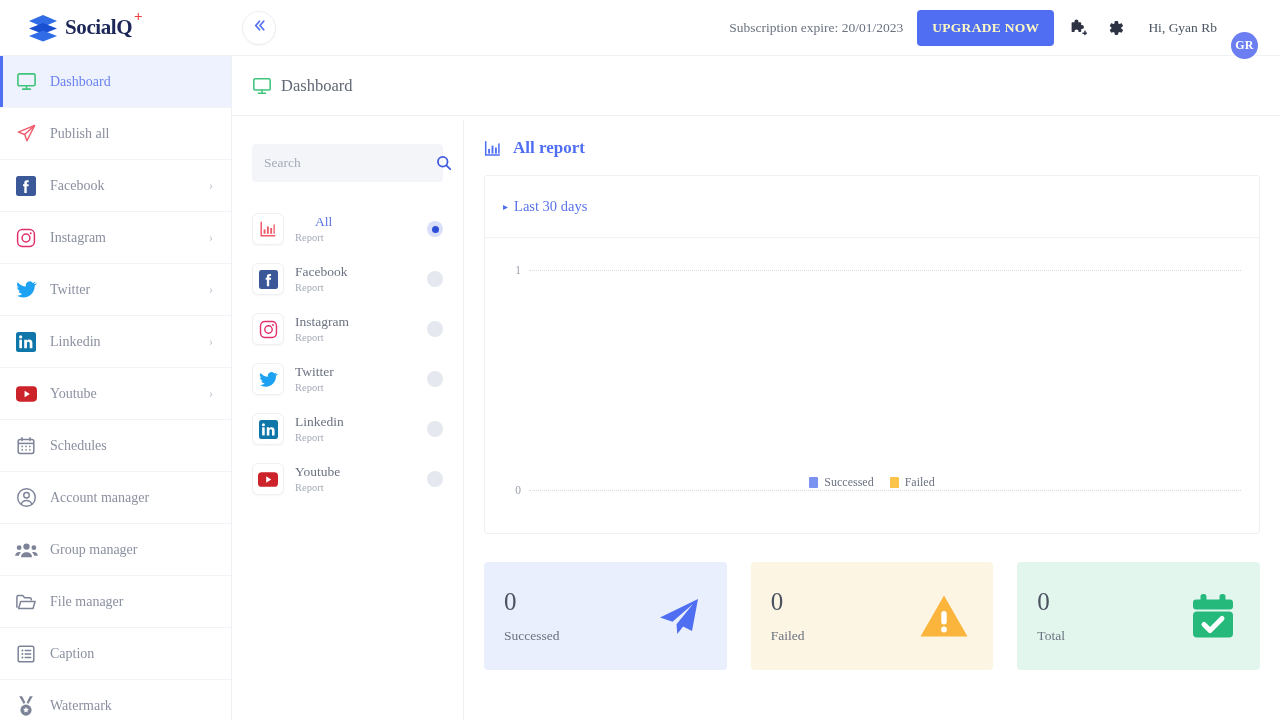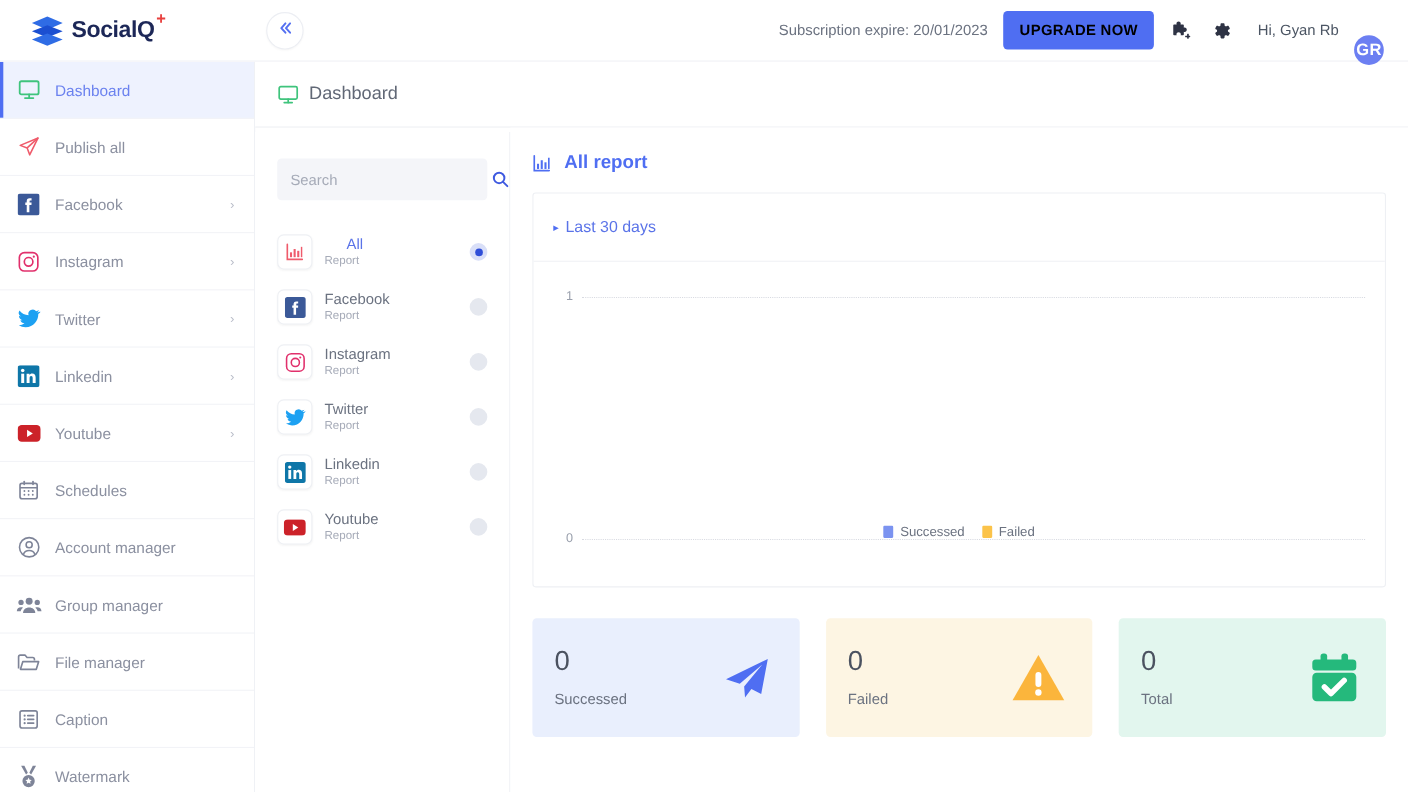--- a/index.html
+++ b/index.html
@@ -2,21 +2,21 @@
 <html><head>
 <meta charset="utf-8">
 <style>
   * { box-sizing: border-box; margin: 0; padding: 0; }
   html, body {
     width: 1280px; height: 720px;
     background: #ffffff;
     font-family: "Liberation Sans", sans-serif;
     overflow: hidden;
   }
-  .app { position: relative; width: 1040px; height: 720px; background:#fff; }
+  .app { position: relative; width: 1040px; height: 720px; background:#fff;font-family:Liberation Serif, serif; }
 
   
   .header {
     position: absolute; top: 0; left: 0; width: 1280px; height: 56px;
     background: #ffffff; display: flex; align-items: center;
     border-bottom: 1px solid #f0f1f5; z-index: 30;
   }
   .brand {
     width: 232px; height: 56px; display:flex; align-items:center;
     padding-left: 28px; gap: 7px;
@@ -36,32 +36,32 @@
     display: flex; align-items: center; justify-content: center;
     margin-left: 10px; color: #5570f1; font-size: 15px; cursor: pointer;
     box-shadow: 0 1px 2px rgba(0,0,0,.04);
   }
   .header-right {
     margin-left: auto; display: flex; align-items: center;
     gap: 14px; padding-right: 22px;
   }
   .sub-expire { font-size: 13.5px; color: #6b7280; }
   .upgrade-btn {
-    background: #4f6ef2; color: #000000; border: none; border-radius: 4px;
+    background: #4f6ef2; color: #fef9c3; border: none; border-radius: 4px;
     font-size: 13.5px; font-weight: bold; letter-spacing: .3px;
     padding: 10px 15px; cursor: pointer; font-family: inherit;
   }
   .hdr-icon {
     color: #2e3344; display:flex; align-items:center; justify-content:center;
     cursor: pointer; width: 22px; height: 22px;
   }
   .greet { font-size: 13.5px; color: #4b5563; margin-left: 8px; }
   .avatar {
     width: 27px; height: 27px; border-radius: 50%; background: #6c7ff2;
-    color: #fff; font-size: 15px; font-weight: bold;
+    color: #fff; font-size: 12px; font-weight: bold;
     display: flex; align-items: center; justify-content: center;
     letter-spacing: .2px;
     margin-top: 35px;
   }
 
   
   .sidebar {
     position: absolute; top: 56px; left: 0; width: 232px; height: 664px;
     background: #ffffff; border-right: 1px solid #eef0f4;
     overflow: hidden;

